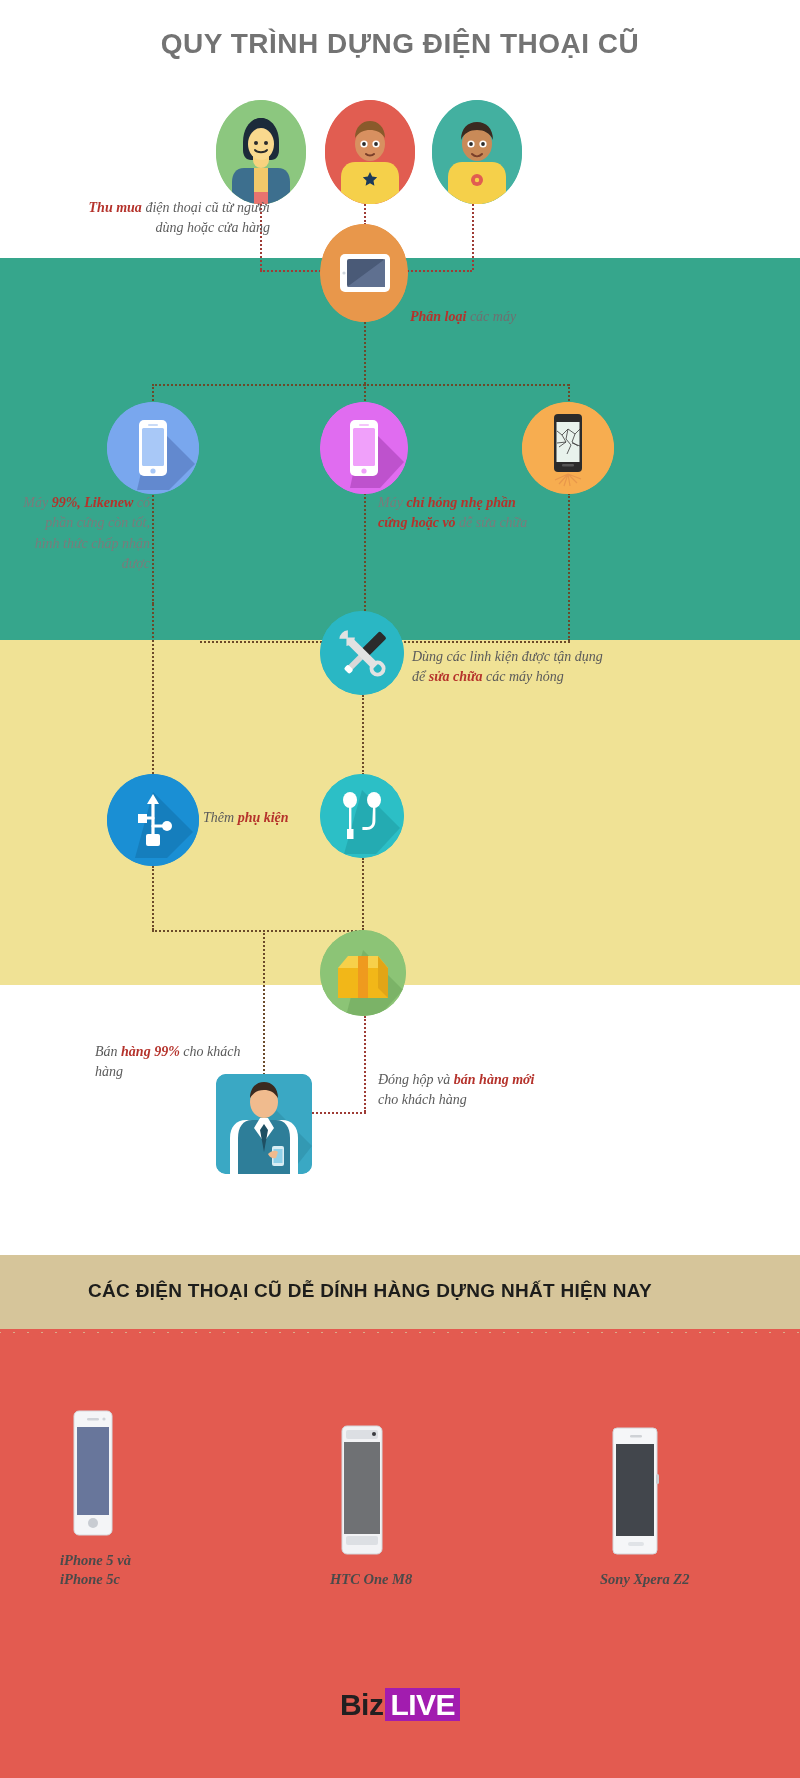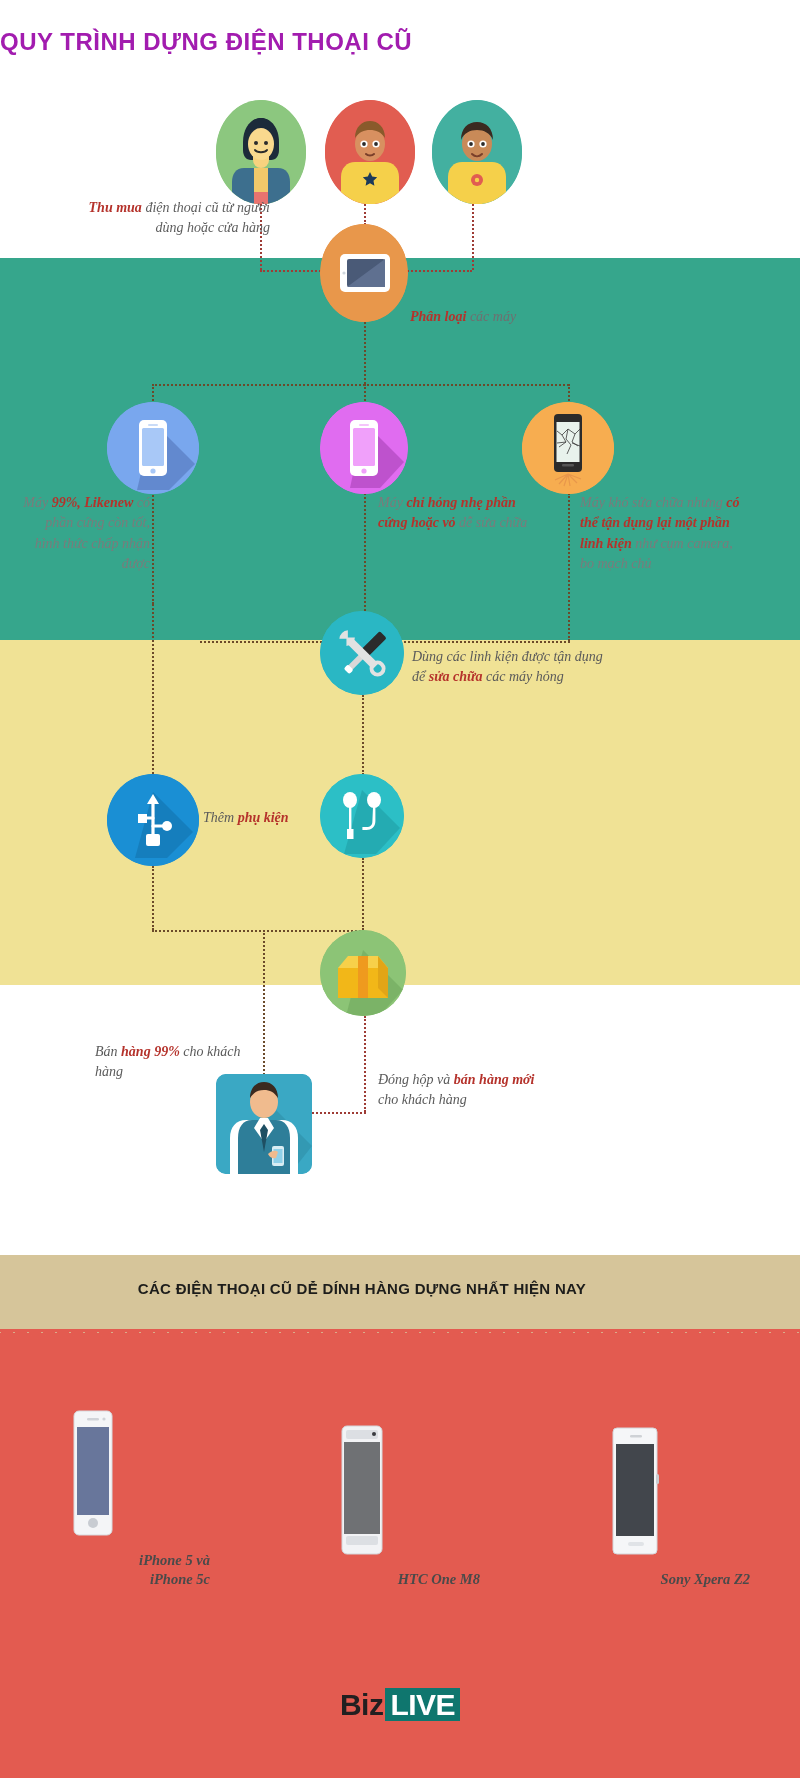--- a/index.html
+++ b/index.html
@@ -24,23 +24,23 @@
   .scallop {
     position: absolute; left: 0; top: 1329px; width: 800px; height: 14px;
     background:
       radial-gradient(circle at 7px 0px, #e35b50 7px, rgba(227,91,80,0) 7.5px) repeat-x;
     background-size: 14px 14px;
   }
 
   
   .main-title {
     position: absolute; top: 28px; left: 0; width: 800px;
-    text-align: left;
-    font-size: 24px; font-weight: 800; letter-spacing: 0.5px;
-    color: #a21caf;
+    text-align: center;
+    font-size: 28px; font-weight: 800; letter-spacing: 0.5px;
+    color: #737373;
     font-family: "Liberation Sans", sans-serif;
   }
 
   
   .vline {
     position: absolute; width: 0;
     border-left: 2px dotted #6b4a2a;
   }
   .hline {
     position: absolute; height: 0;
@@ -88,42 +88,42 @@
   .cap-99     { left: 20px;  top: 493px; width: 130px; text-align: right; }
   .cap-minor  { left: 378px; top: 493px; width: 170px; }
   .cap-hard   { left: 580px; top: 493px; width: 160px; }
   .cap-repair { left: 412px; top: 647px; width: 200px; color: #5a5a5a; }
   .cap-acc    { left: 203px; top: 808px; width: 125px; color: #5a5a5a; }
   .cap-sell99 { left: 95px;  top: 1042px; width: 160px; color: #5a5a5a; }
   .cap-pack   { left: 378px; top: 1042px; width: 170px; color: #5a5a5a; margin-top: 28px; }
 
   
   .sub-title {
-    position: absolute; top: 1280px; left: 4px; width: 716px;
-    text-align: center; font-size: 15px; font-weight: 800;
+    position: absolute; top: 1280px; left: 12px; width: 716px;
+    text-align: center; font-size: 19px; font-weight: 800;
     color: #1d1d1b; letter-spacing: 0.3px;
   }
   .phone-row {
     position: absolute; top: 1360px; left: 60px; width: 690px; height: 230px;
     display: flex; justify-content: space-between; align-items: flex-end;
   }
-  .phone-item { width: 150px; text-align: right; }
+  .phone-item { width: 150px; text-align: left; }
   .phone-label {
     margin-top: 14px;
     font-family: "Liberation Serif", serif;
     font-style: italic; font-weight: bold;
     font-size: 14.5px; color: #4a4a4a; line-height: 1.35;
   }
   .logo {
     position: absolute; left: 0; top: 1688px; width: 800px;
     text-align: center; font-size: 30px; font-weight: 800;
     letter-spacing: -0.5px; color: #231f20;
   }
   .logo .live {
-    background: #0f766e; color: #fff; padding: 0 5px; margin-left: 2px;
+    background: #a21caf; color: #fff; padding: 0 5px; margin-left: 2px;
   }
 
   svg { display: block; }
 </style>
 </head>
 <body>
 
 <div class="stage">
 
   <div class="band band-teal"></div>
@@ -258,23 +258,20 @@
       </g>
     </svg>
   </div>
 
   <div class="cap cap-99 on-teal">
     <span>Máy </span><b>99%, Likenew</b><span> có phần cứng còn tốt, hình thức chấp nhận được</span>
   </div>
   <div class="cap cap-minor on-teal">
     <span>Máy </span><b>chỉ hỏng nhẹ phần cứng hoặc vỏ</b><span> dễ sửa chữa</span>
   </div>
-  <div class="cap cap-hard on-teal">
-    <span>Máy khó sửa chữa nhưng </span><b>có thể tận dụng lại một phần linh kiện</b><span> như cụm camera, bo mạch chủ</span>
-  </div>
 
   <div class="node node-tools">
     <svg width="84" height="84" viewBox="0 0 84 84">
       <circle cx="42" cy="42" r="42" fill="#2ab7c4"></circle>
       <g transform="rotate(45 42 42)">
         <rect x="39" y="14" width="10" height="26" rx="2" fill="#2b2b2b"></rect>
         <rect x="41" y="39" width="6" height="22" fill="#d8d8d8"></rect>
         <rect x="40" y="60" width="8" height="6" rx="2" fill="#ffffff"></rect>
       </g>
       <g transform="rotate(-45 42 42)">

